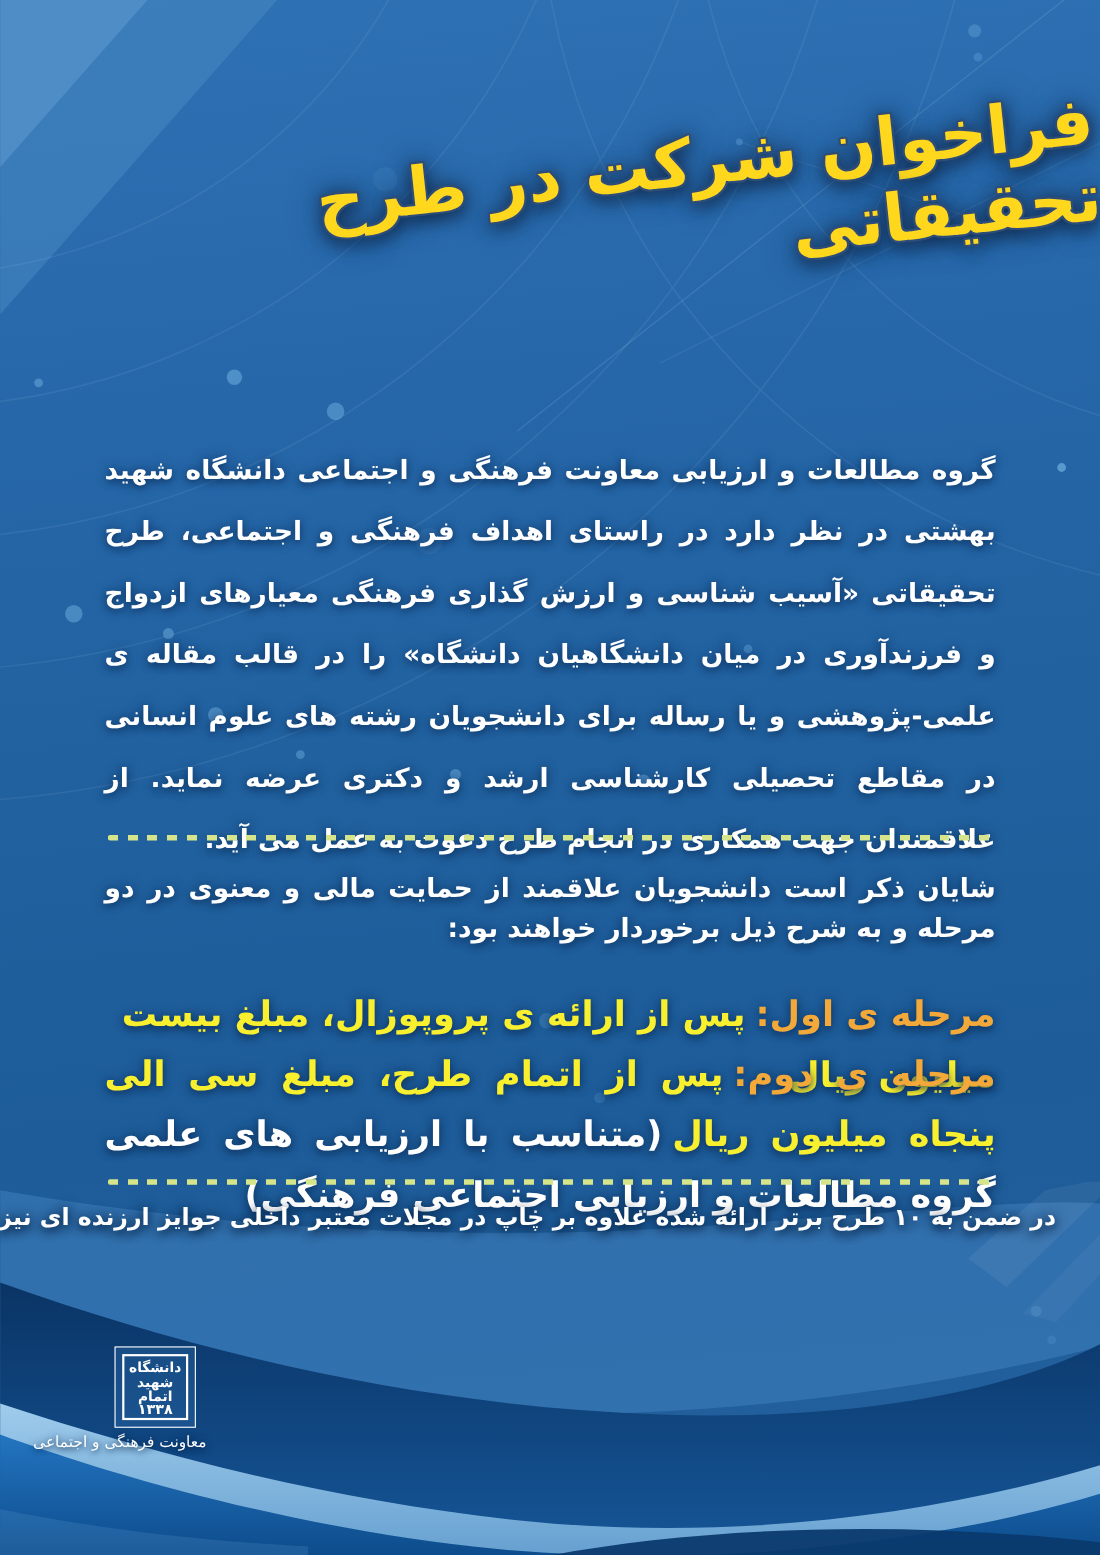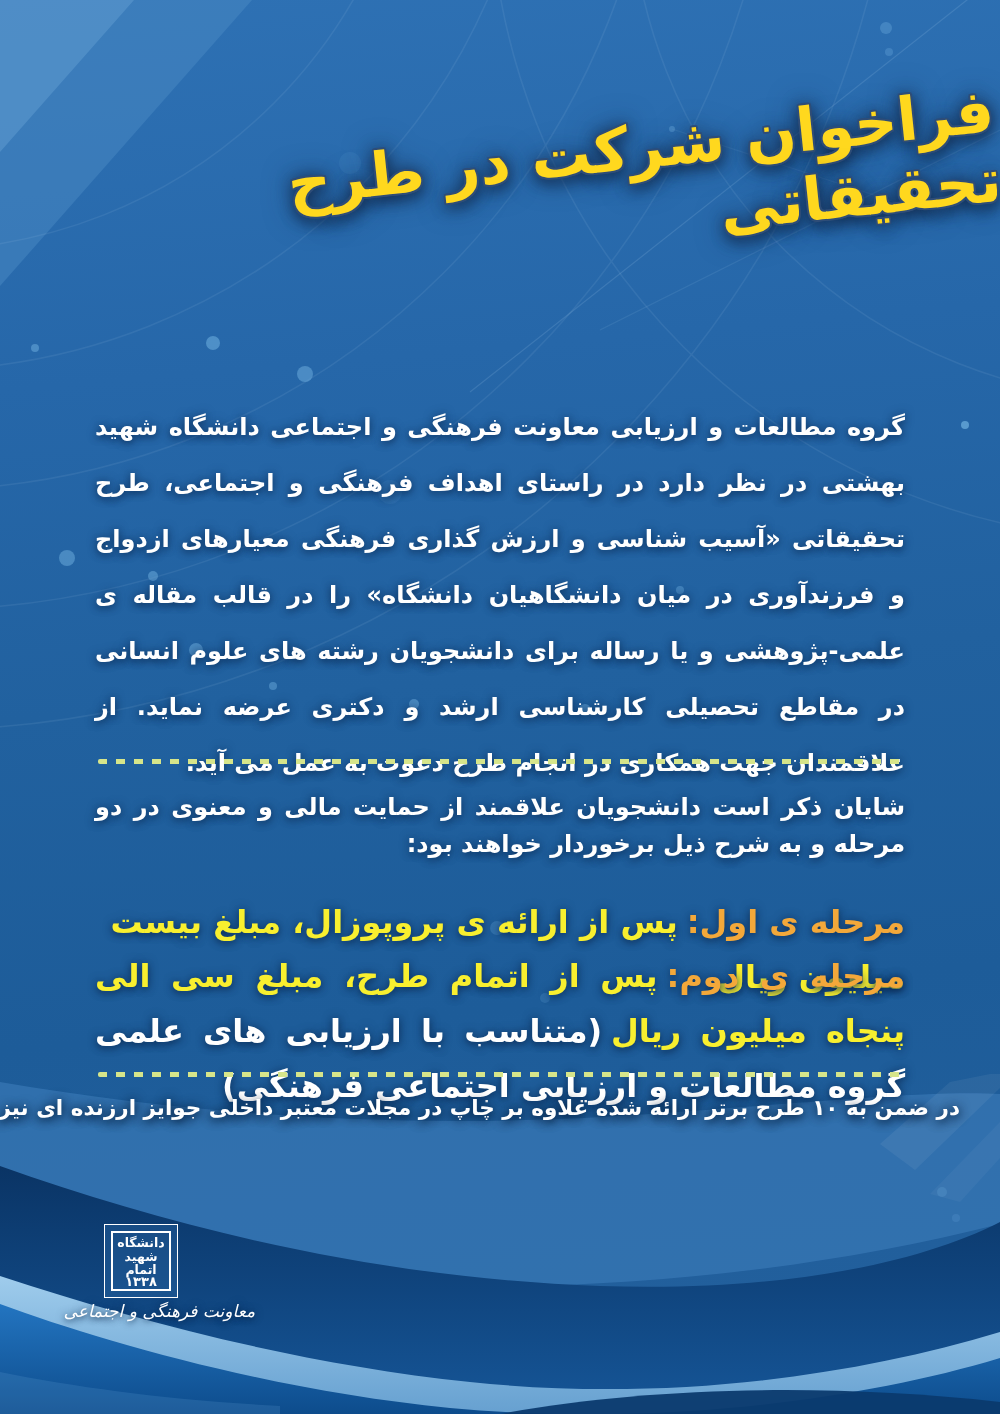--- a/index.html
+++ b/index.html
@@ -91,22 +91,22 @@
     display:flex;flex-direction:column;align-items:center;justify-content:center;
     color:#ffffff;font-weight:bold;
     text-align:center;
   }
   .logo-inner .lw{font-size:12.5px;line-height:13.5px;}
   .logo-inner .lyear{font-size:13px;line-height:9px;letter-spacing:1px;}
 
   .org{
     position:absolute;z-index:3;
     left:30px;top:1297px;width:225px;
-    text-align:right;color:#ffffff;
-    font-size:17px;font-style:italic;line-height:29px;
+    text-align:left;color:#ffffff;
+    font-size:14px;line-height:29px;
     text-shadow:0 0 8px rgba(10,38,74,.7),0 2px 5px rgba(10,38,74,.55);
   }
 </style>
 </head>
 <body>
 
 <div class="poster">
 
   <svg class="bg-decor" width="1000" height="1414" viewBox="0 0 1000 1414" aria-hidden="true">
     <polygon points="0,0 252,0 0,286" fill="#4a89c4" opacity="0.5"></polygon>

